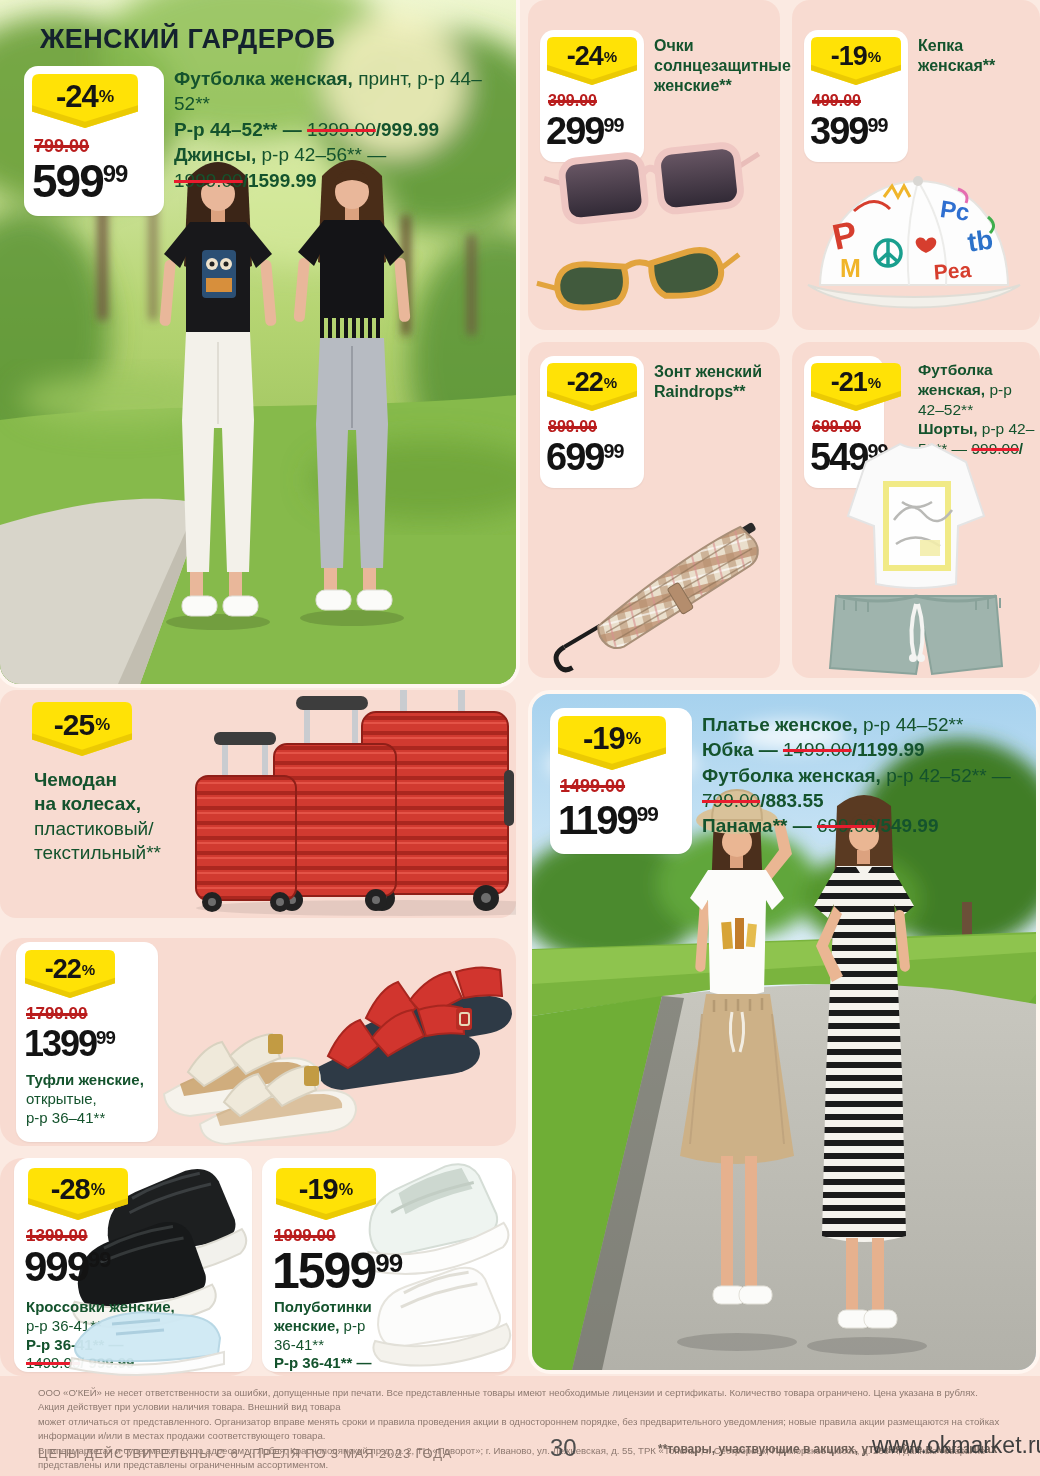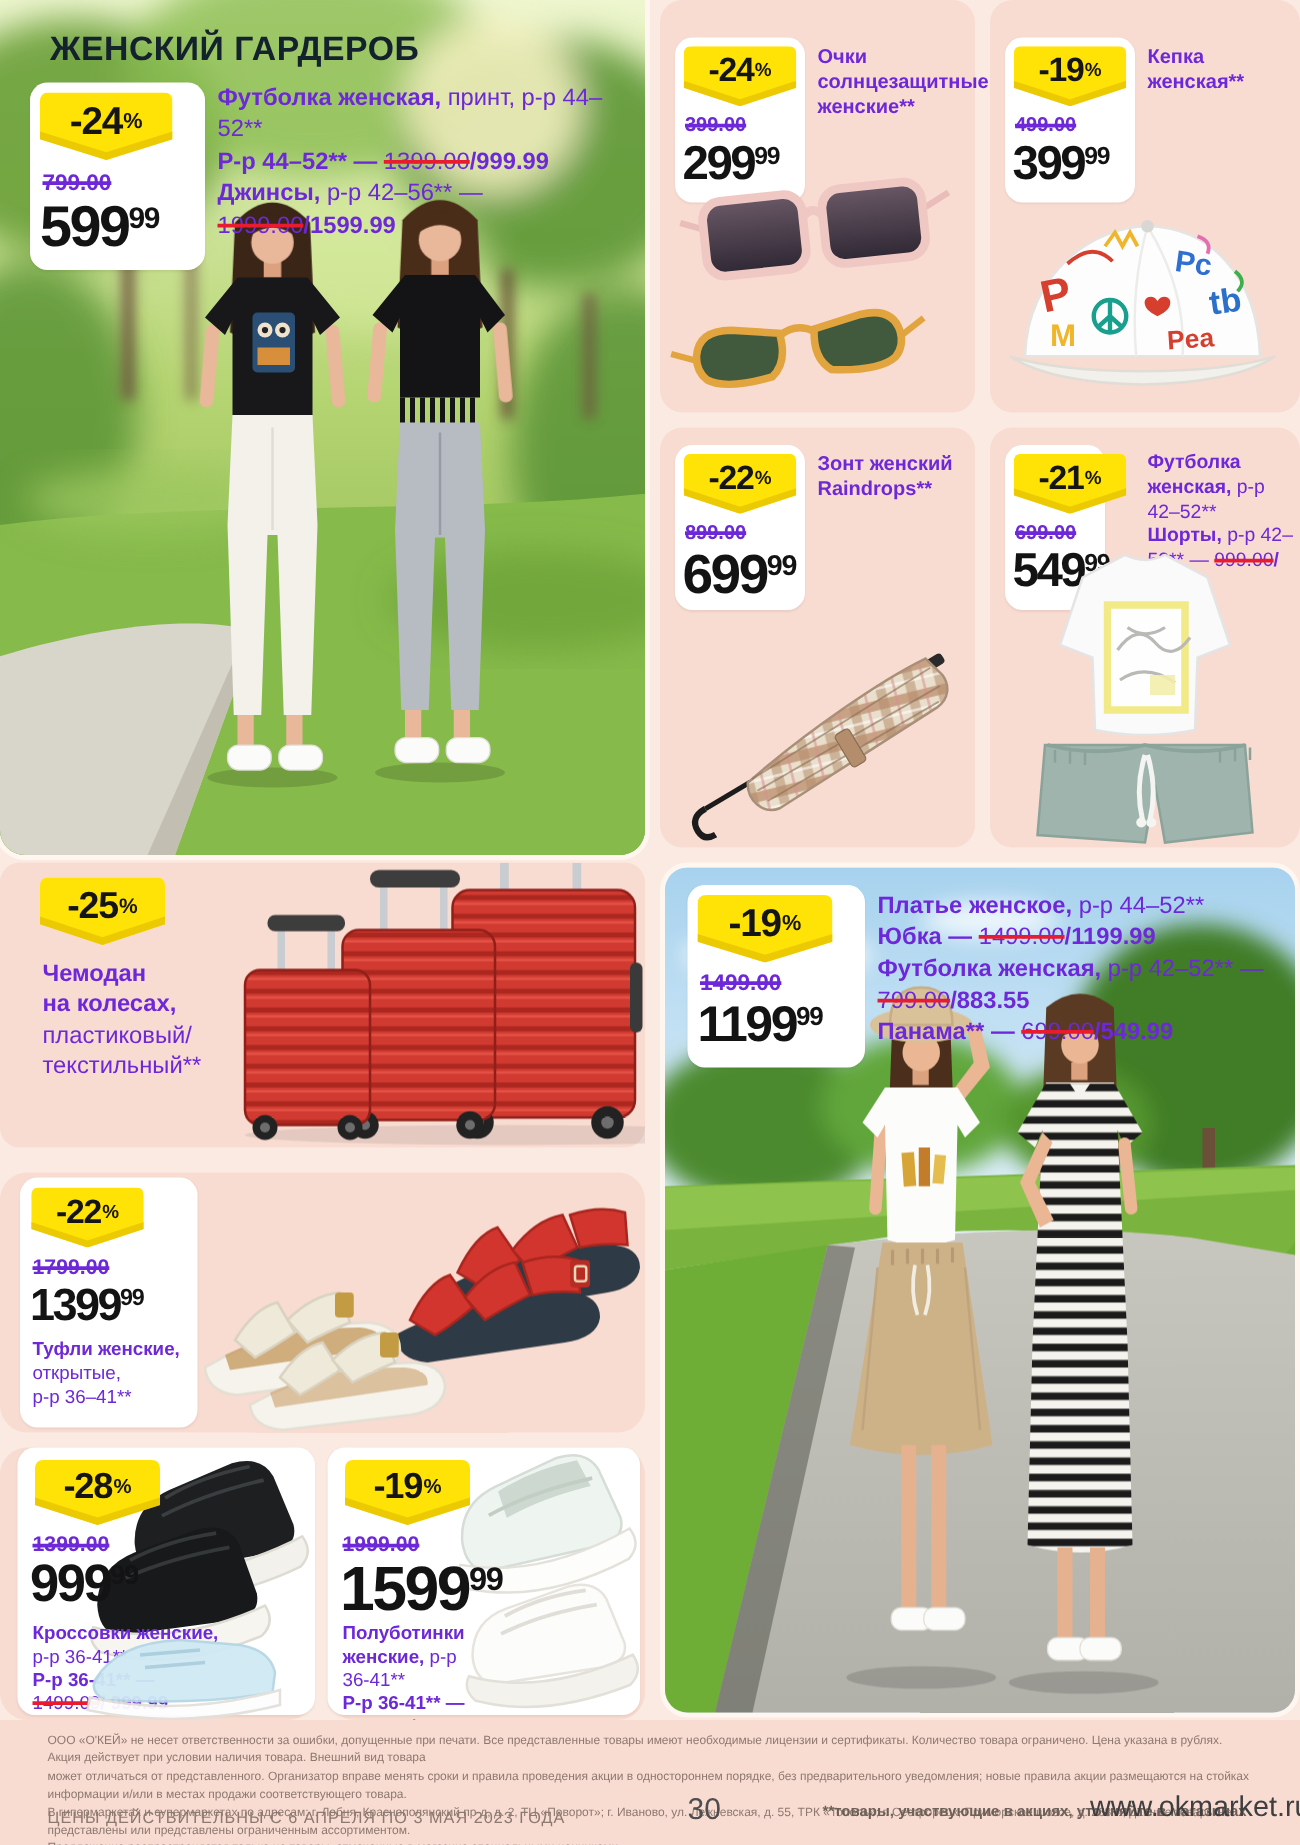--- a/index.html
+++ b/index.html
@@ -6,24 +6,24 @@
   .page{position:relative;width:1040px;height:1476px;background:#fbeae2;
         font-family:"Liberation Sans",sans-serif;overflow:hidden;}
   .tile{position:absolute;background:#f8dbd1;border-radius:18px;}
   .phototile{position:absolute;background:#cde4f2;border:4px solid #fff6f0;border-radius:22px;overflow:hidden;}
   .pc{position:absolute;background:#ffffff;border-radius:14px;box-shadow:0 1px 2px rgba(0,0,0,.06);}
   .badge{position:absolute;}
   .badge svg{position:absolute;inset:0;width:100%;height:100%;}
   .bt{position:absolute;left:0;right:0;top:0;bottom:9px;display:flex;align-items:center;justify-content:center;
       font-weight:800;color:#151515;letter-spacing:-1px;}
   .pct{font-size:.56em;margin-left:1px;letter-spacing:0;}
-  .old{color:#6d28d9;font-weight:700;text-decoration:line-through;text-decoration-thickness:2.5px;white-space:nowrap;}
+  .old{color:#b91c1c;font-weight:700;text-decoration:line-through;text-decoration-thickness:2.5px;white-space:nowrap;}
   .np{font-weight:800;color:#131313;letter-spacing:-2px;line-height:1;white-space:nowrap;}
   .cents{font-size:.52em;position:relative;top:-.62em;letter-spacing:-1px;}
-  .desc{position:absolute;color:#6d28d9;}
+  .desc{position:absolute;color:#14532d;}
   .b{font-weight:700}.r{font-weight:400}
   .sx{text-decoration:line-through;text-decoration-color:#e81c2e;text-decoration-thickness:2.5px;}
   .title{position:absolute;font-weight:800;color:#14222e;letter-spacing:.4px;}
   .fine{position:absolute;color:#8d7970;font-size:9.6px;line-height:1.5;}
   .abs{position:absolute;}
 </style>
 </head>
 <body>
 
 <div class="page">
@@ -219,21 +219,21 @@
         <svg viewBox="0 0 104 52" preserveAspectRatio="none">
           <path d="M7 0 H97 Q104 0 104 7 V36 L52 52 0 36 V7 Q0 0 7 0 Z" fill="#ffe206"></path>
           <path d="M0 30 V36 L52 52 104 36 V30 L52 46 Z" fill="#e7c603" opacity=".85"></path>
         </svg>
         <div class="bt" style="font-size:27px;">
             <span>-22</span>
             <span class="pct">%</span>
           </div>
       </div>
       <div class="old abs" style="left:8px;top:62px;font-size:16px;">899.00</div>
-      <div class="np abs" style="left:6px;top:82px;font-size:44px;text-align:center;">
+      <div class="np abs" style="left:6px;top:82px;font-size:38px;text-align:center;">
         <span>699</span><span class="cents">99</span>
       </div>
     </div>
     <div class="desc b" style="left:126px;top:20px;width:120px;font-size:16px;line-height:1.25;">
       <div>Зонт женский</div>
         <div>Raindrops**</div>
     </div>
     <svg viewBox="0 0 252 216" style="position:absolute;left:0;top:120px;width:252px;height:216px;">
       <defs>
         <pattern id="plaid" width="24" height="24" patternUnits="userSpaceOnUse">

